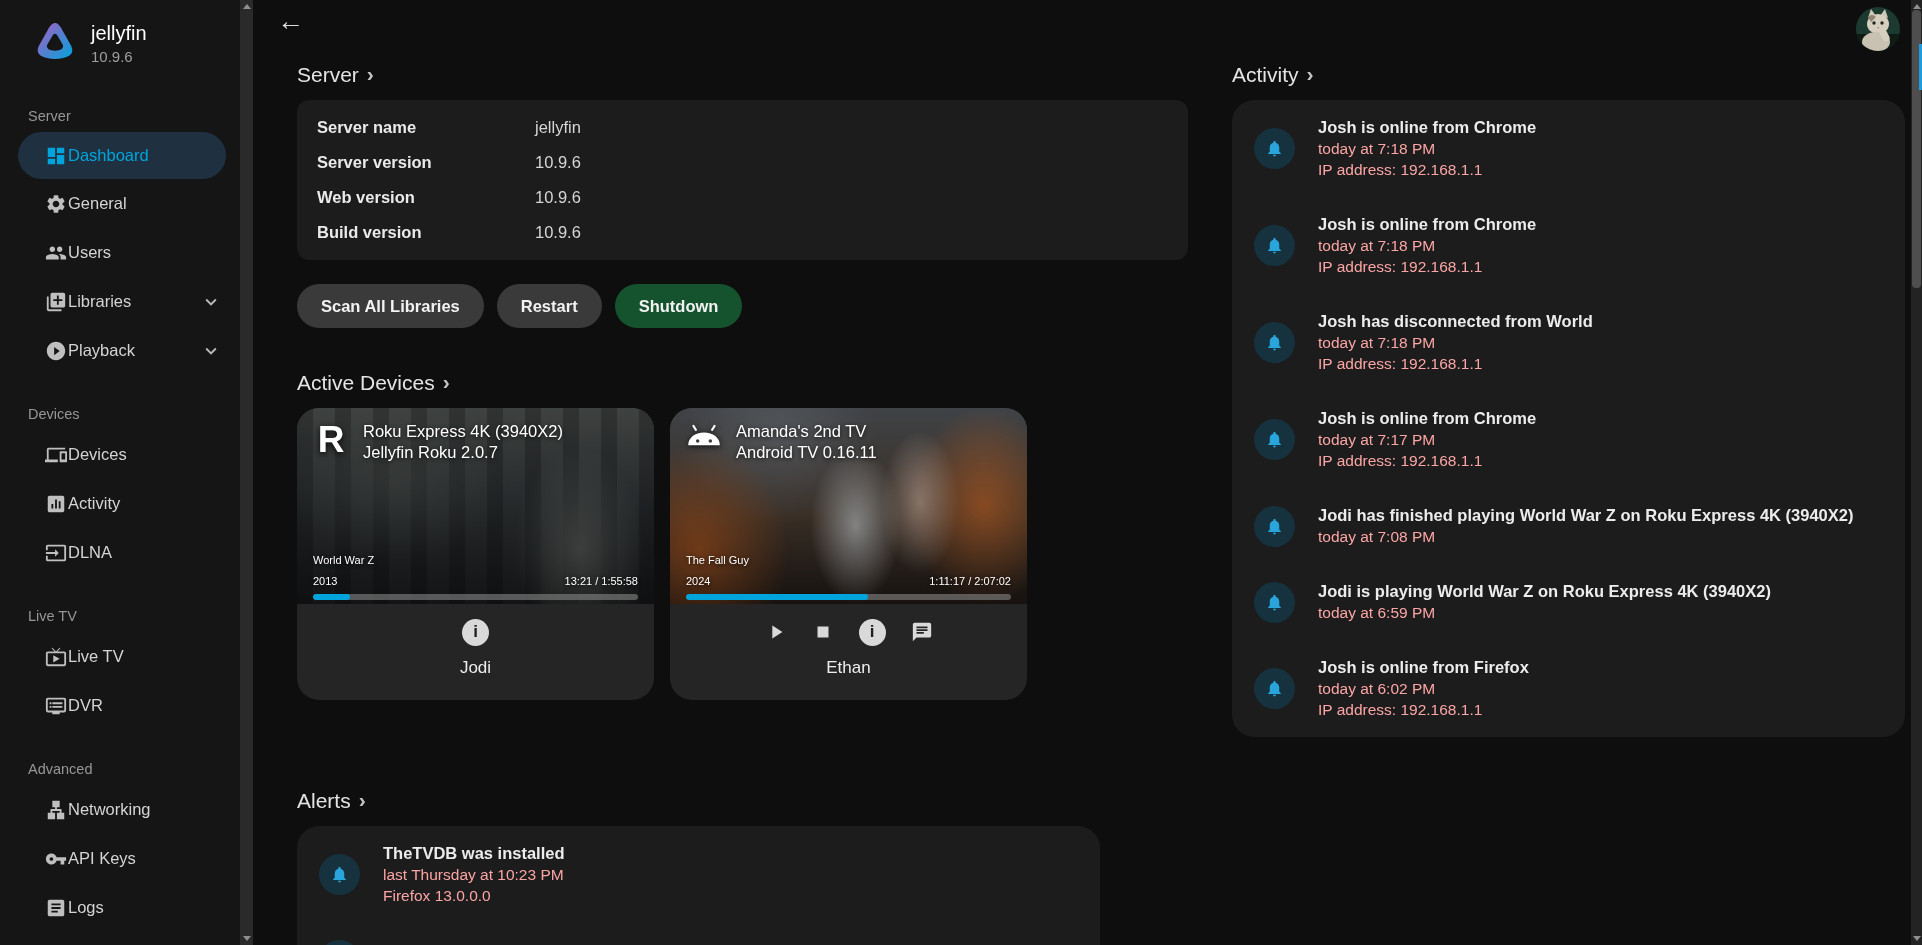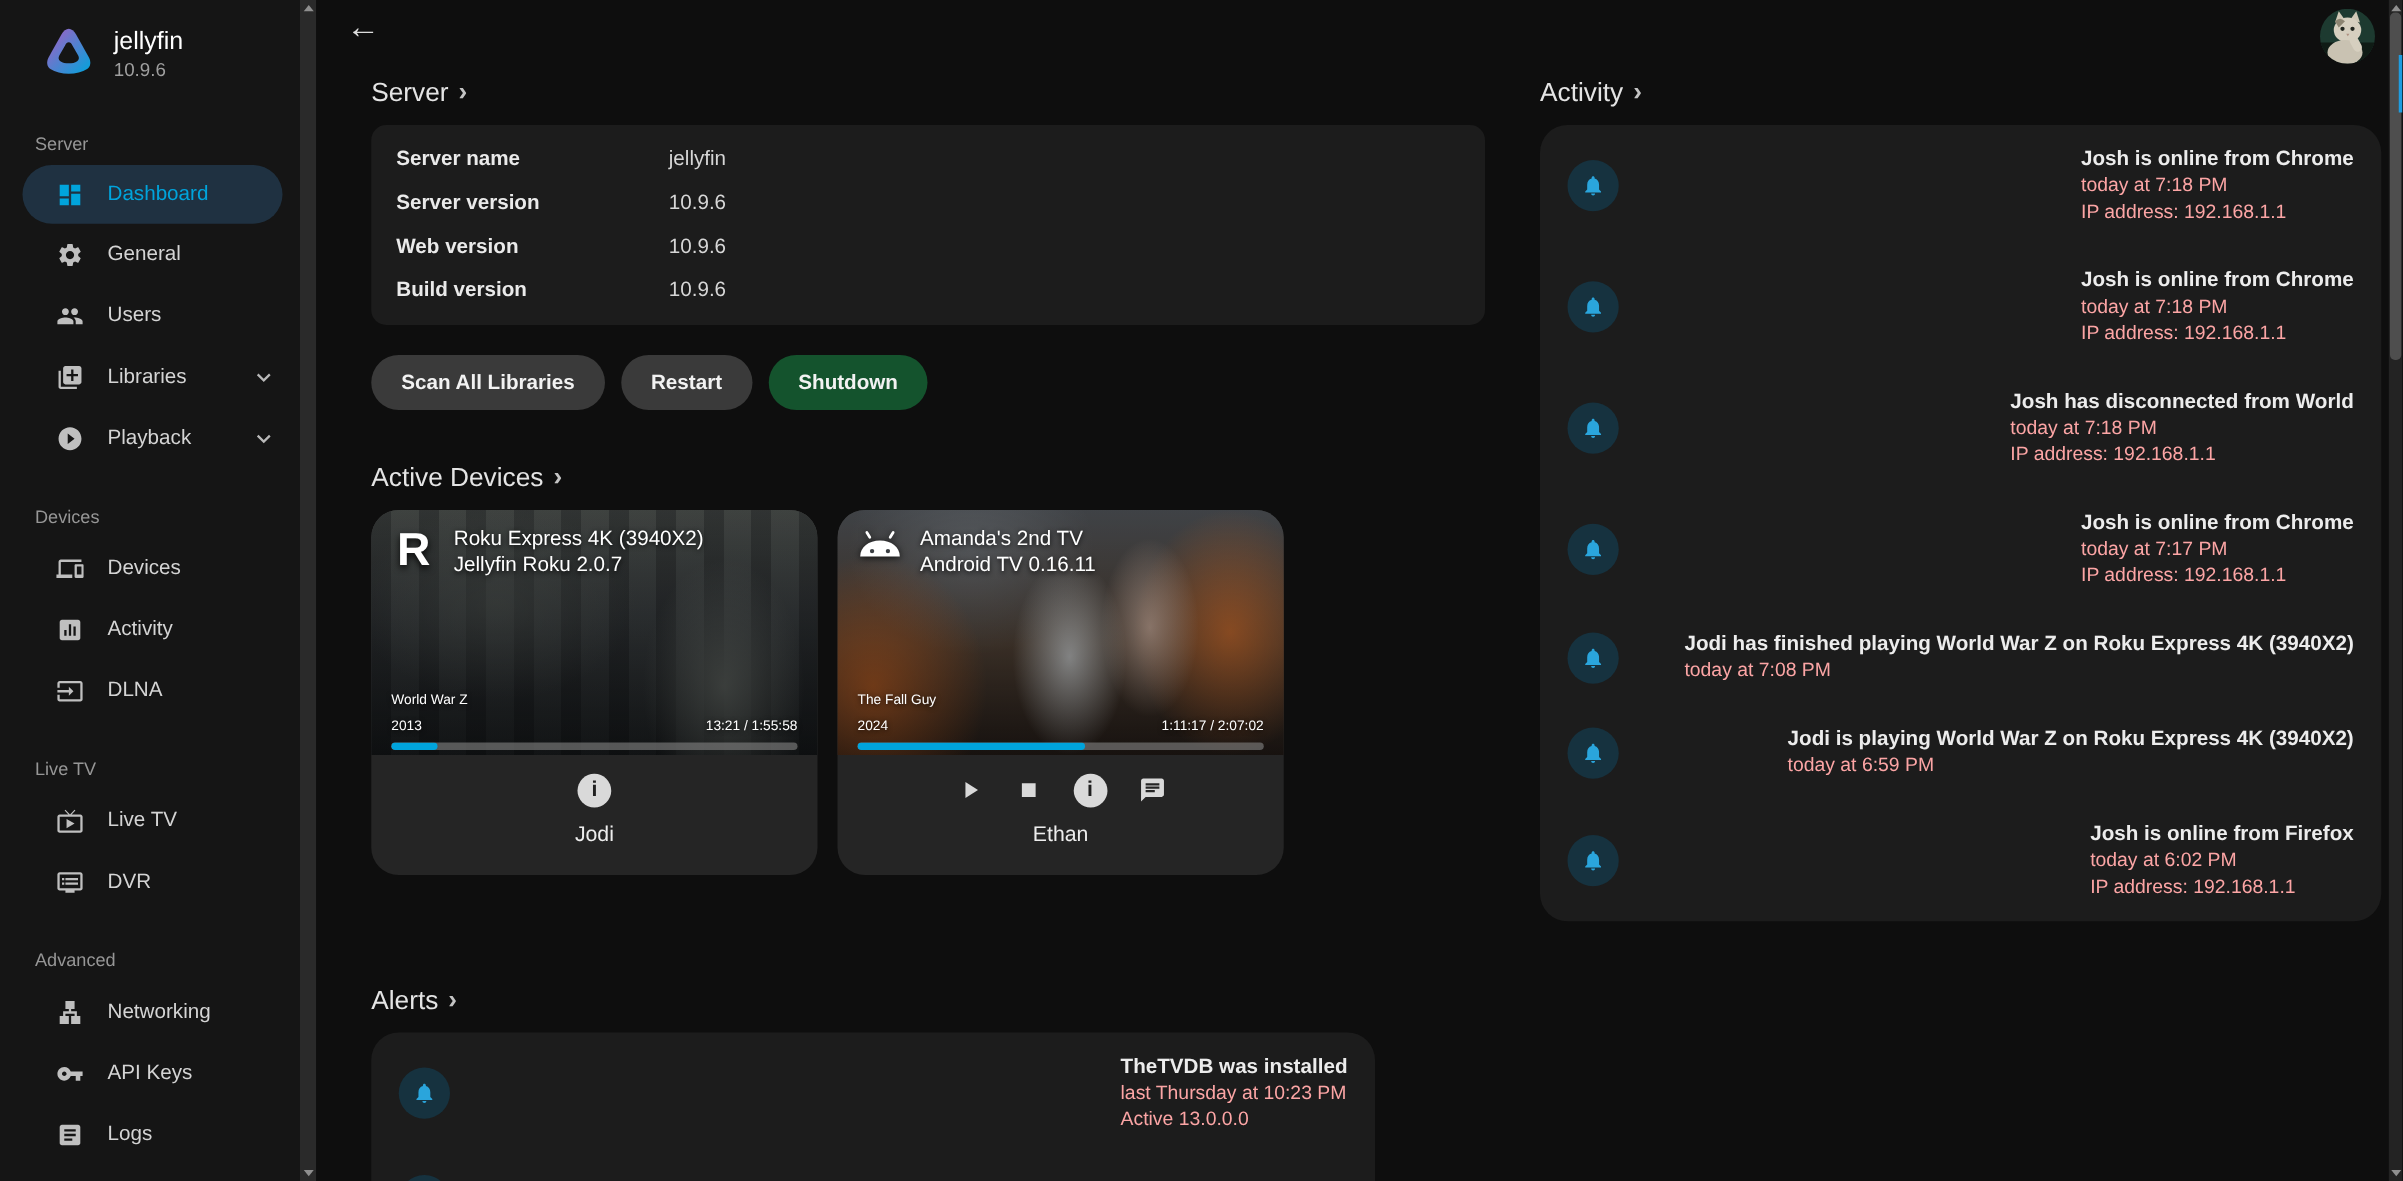--- a/index.html
+++ b/index.html
@@ -8,21 +8,21 @@
   .app { display:flex; height:100%; }
 
   
   .sidebar { width:240px; flex:none; background:#151515; overflow:hidden; }
   .brand { display:flex; align-items:center; gap:15px; padding:20px 0 0 34px; }
   .brand-logo { width:42px; height:46px; flex:none; }
   .brand-name { font-size:20px; color:#fff; }
   .brand-version { font-size:15px; color:#9f9f9f; margin-top:3px; }
   .nav-section-label { margin:31px 0 8px 28px; font-size:14.5px; color:#969696; }
   .nav-section-label.first { margin-top:42px; }
-  .nav-item { display:flex; align-items:center; height:49px; padding:0 18px 0 44px; gap:18px;
+  .nav-item { display:flex; align-items:center; height:49px; padding:0 18px 0 44px; 
               font-size:16.5px; color:#d4d4d4; cursor:pointer; }
   .nav-icon { width:24px; height:24px; flex:none; display:flex; align-items:center; justify-content:center; }
   .nav-icon svg { width:22px; height:22px; fill:#bfbfbf; }
   .nav-item.active { background:#1f3141; border-radius:26px; margin:0 14px 0 18px;
                      padding:0 12px 0 26px; height:47px; color:#00a4dc; }
   .nav-item.active .nav-icon svg { fill:#00a4dc; }
   .nav-chevron { margin-left:auto; display:flex; }
   .nav-chevron svg { width:22px; height:22px; fill:#b9b9b9; }
 
   
@@ -87,21 +87,21 @@
   .progress-fill { height:100%; background:#00a4dc; border-radius:3px; }
   .device-footer { padding-top:13px; text-align:center; }
   .controls { display:flex; justify-content:center; align-items:center; gap:25px; height:30px; }
   .ctrl { display:flex; cursor:pointer; }
   .ctrl svg { width:22px; height:22px; fill:#d9d9d9; }
   .info-badge { width:27px; height:27px; border-radius:50%; background:#d9d9d9; color:#202020;
                 font-weight:700; font-size:17px; display:flex; align-items:center; justify-content:center; cursor:pointer; }
   .device-user { margin-top:11px; font-size:17px; color:#ededed; }
 
   .feed-card { background:#1c1c1c; border-radius:22px; padding:0 22px; }
-  .feed-item { display:flex; gap:23px; padding:17px 0; align-items:center;justify-content:space-between; }
+  .feed-item { display:flex; gap:23px; padding:17px 0; align-items:center; }
   .bell-circle { width:41px; height:41px; border-radius:50%; background:#16323f; flex:none;
                  display:flex; align-items:center; justify-content:center; }
   .bell-circle svg { width:19px; height:19px; fill:#2aa5dc; }
   .feed-title { font-size:16.5px; color:#ececec; font-weight:600; line-height:21px; }
   .feed-sub { font-size:15.5px; color:#fca5a5; line-height:21px; }
   .alerts-card { width:803px; }
 
   
   .main-scrollbar { width:11px; flex:none; background:#232323; position:relative; }
   .scroll-thumb { position:absolute; top:10px; left:1px; width:9px; height:278px; background:#4e4e4e; border-radius:4px; }
@@ -413,21 +413,21 @@
         <div class="feed-card alerts-card">
           <div class="feed-item">
             <span class="bell-circle">
               <svg viewBox="0 0 24 24">
                   <path d="M12 22c1.1 0 2-.9 2-2h-4c0 1.1.9 2 2 2zm6-6v-5c0-3.07-1.64-5.64-4.5-6.32V4c0-.83-.67-1.5-1.5-1.5s-1.5.67-1.5 1.5v.68C7.63 5.36 6 7.92 6 11v5l-2 2v1h16v-1l-2-2z"></path>
                 </svg>
               </span>
             <div>
               <div class="feed-title">TheTVDB was installed</div>
               <div class="feed-sub">last Thursday at 10:23 PM</div>
-              <div class="feed-sub">Active 13.0.0.0</div>
+              <div class="feed-sub">Firefox 13.0.0.0</div>
             </div>
           </div>
           <div class="feed-item">
             <span class="bell-circle">
               </span>
 
           </div>
         </div>
       </div>
 

